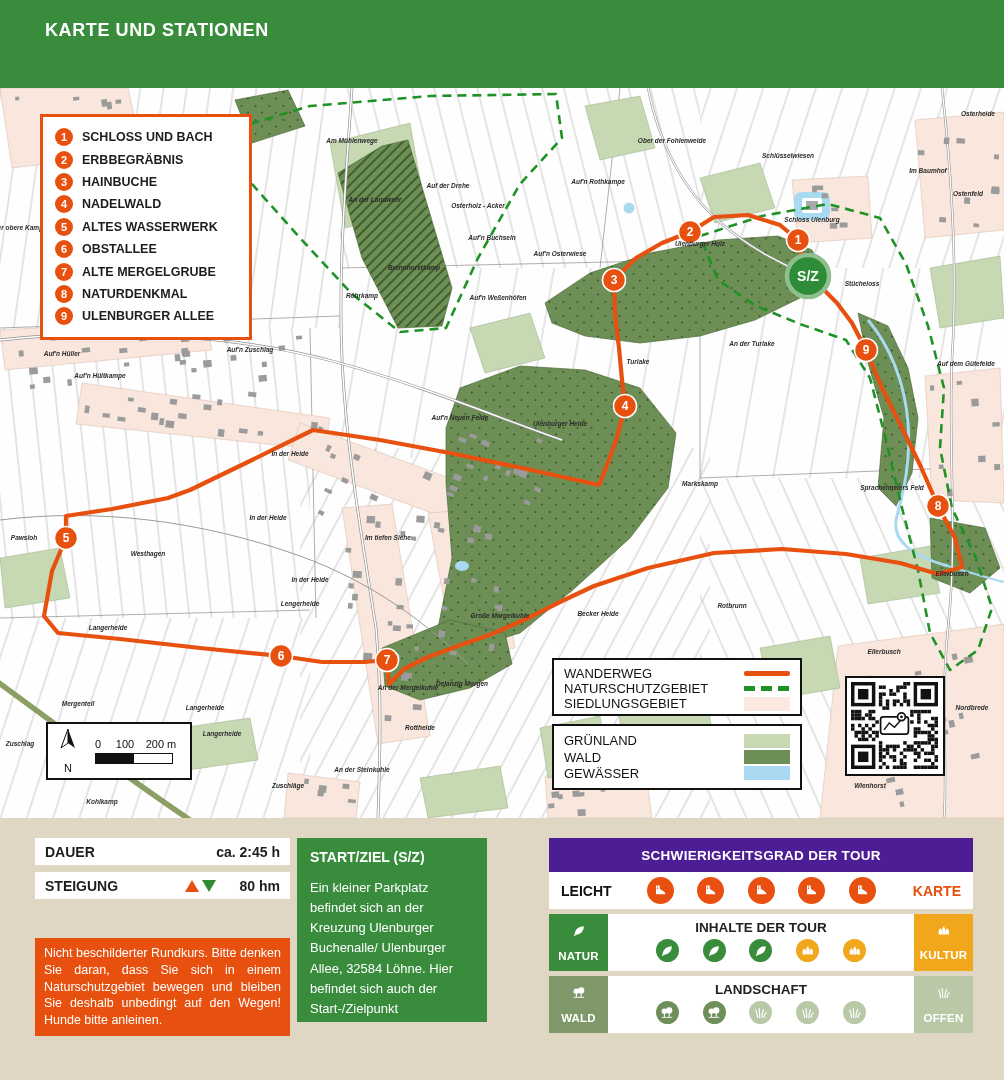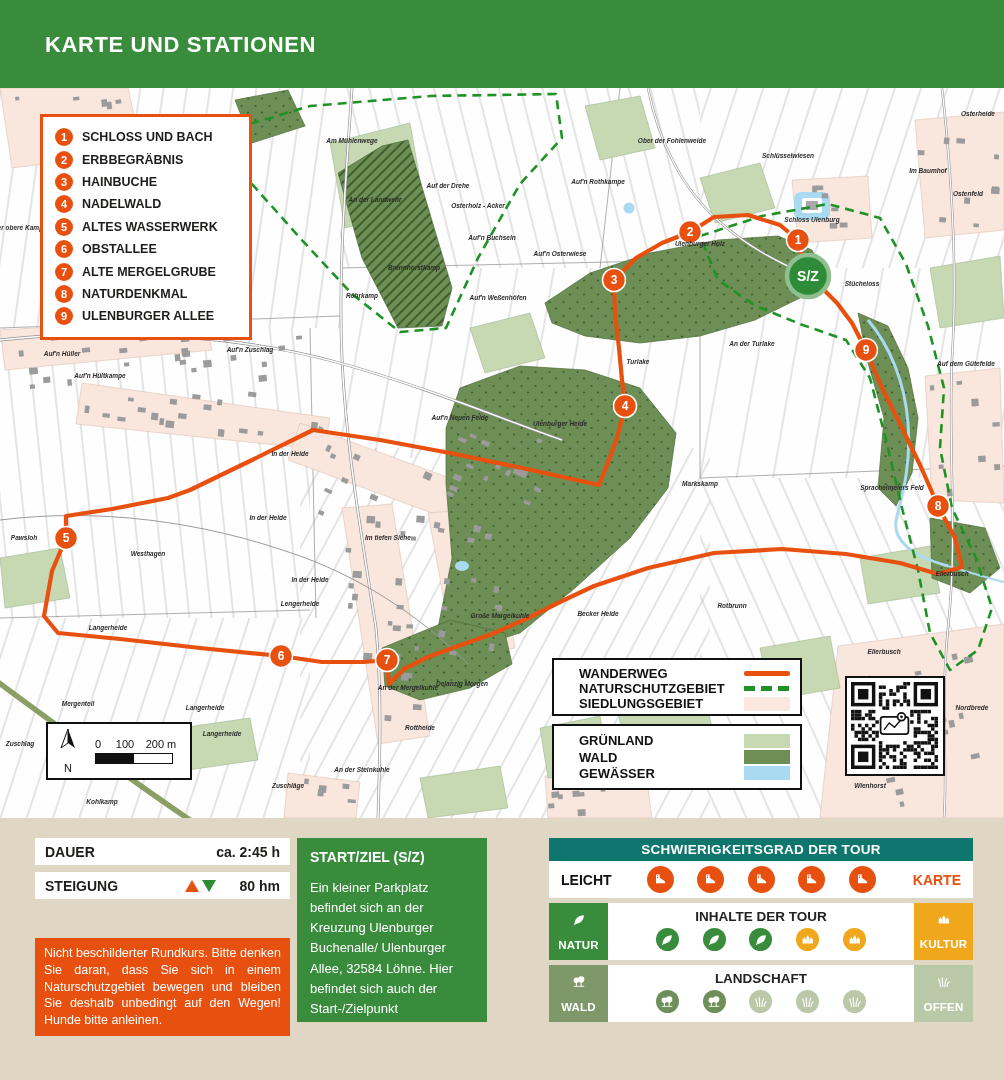--- a/index.html
+++ b/index.html
@@ -1,39 +1,39 @@
 <!DOCTYPE html>
 <html><head>
 <meta charset="utf-8">
 <style>
   html,body{margin:0;padding:0;}
   body{width:1004px;height:1080px;position:relative;font-family:"Liberation Sans",sans-serif;background:#fff;overflow:hidden;}
   #page{position:absolute;inset:0;width:1004px;height:1080px;}
 
   
   .header{position:absolute;left:0;top:0;width:1004px;height:88px;background:#388C3C;}
-  .header h1{margin:0;padding:32px 0 0 45px;color:#fff;font-size:22px;font-weight:bold;letter-spacing:.6px;}
+  .header h1{margin:0;padding:20px 0 0 45px;color:#fff;font-size:18px;font-weight:bold;letter-spacing:.6px;}
 
   
   .map{position:absolute;left:0;top:88px;width:1004px;height:730px;background:#fdfdfb;overflow:hidden;}
   .map svg.base{position:absolute;left:0;top:0;}
   .plabel{font-family:"Liberation Sans",sans-serif;font-size:6.5px;font-style:italic;font-weight:bold;fill:#2b2b2b;text-anchor:middle;}
   .stnum{font-family:"Liberation Sans",sans-serif;font-size:12px;font-weight:bold;fill:#fff;text-anchor:middle;}
   .sznum{font-family:"Liberation Sans",sans-serif;font-size:14px;font-weight:bold;fill:#fff;text-anchor:middle;}
 
   
   .station-box{position:absolute;left:40px;top:26px;width:212px;background:#fff;border:3.5px solid #E8500F;padding:9px 12px;box-sizing:border-box;}
   .station{display:flex;align-items:center;gap:9px;height:22.4px;font-size:12.5px;font-weight:bold;color:#1d1d1b;white-space:nowrap;}
   .badge{width:18px;height:18px;border-radius:50%;background:#E8500F;color:#fff;font-size:11px;font-weight:bold;display:flex;align-items:center;justify-content:center;flex:0 0 18px;}
 
   
   .lg{position:absolute;left:552px;width:250px;background:#fff;border:2.5px solid #111;padding:6px 10px;box-sizing:border-box;display:flex;flex-direction:column;justify-content:space-evenly;}
   #lg1{top:570px;height:58px;}
   #lg2{top:636px;height:66px;}
-  .lgrow{display:flex;align-items:center;justify-content:space-between;font-size:13px;font-weight:bold;color:#111;margin-left:15px;}
+  .lgrow{display:flex;align-items:center;justify-content:space-between;font-size:13px;font-weight:normal;color:#111;}
   .s-line{width:46px;height:5.5px;background:#E8500F;border-radius:2px;}
   .s-dash{width:46px;height:5.5px;background:repeating-linear-gradient(90deg,#1F9226 0 11px,transparent 11px 17px);}
   .s-swatch{width:46px;height:14px;}
   .sw-pink{background:#FBE9E0;}
   .sw-lgreen{background:#C7D9B3;}
   .sw-dgreen{background:#6D8F55;}
   .sw-blue{background:#A9DAF2;}
 
   
   .scalebox{position:absolute;left:46px;top:634px;width:146px;height:58px;background:#fff;border:2px solid #111;box-sizing:border-box;display:flex;align-items:center;gap:10px;padding:4px 9px;}
@@ -57,21 +57,21 @@
   .srow .val{min-width:64px;text-align:right;}
   .tri-up{width:0;height:0;border-left:7px solid transparent;border-right:7px solid transparent;border-bottom:12px solid #E8500F;margin-right:3px;}
   .tri-down{width:0;height:0;border-left:7px solid transparent;border-right:7px solid transparent;border-top:12px solid #2F8A33;}
   .notice{position:absolute;left:35px;top:120px;width:255px;box-sizing:border-box;background:#E8500F;color:#fff;font-size:12.5px;line-height:1.34;padding:7px 9px;text-align:justify;}
 
   .startziel{position:absolute;left:297px;top:20px;width:190px;height:184px;box-sizing:border-box;background:#388C3C;color:#fff;padding:11px 13px;}
   .startziel .t{font-size:14px;font-weight:bold;margin-bottom:13px;}
   .startziel .b{font-size:13px;line-height:1.55;}
 
   .rightcol{position:absolute;left:549px;top:20px;width:424px;}
-  .diff-header{height:23px;background:#0f766e;color:#fff;font-weight:bold;font-size:13.5px;display:flex;align-items:center;justify-content:center;letter-spacing:.3px;}
+  .diff-header{height:34px;background:#4c1d95;color:#fff;font-weight:bold;font-size:13.5px;display:flex;align-items:center;justify-content:center;letter-spacing:.3px;}
   .diff-row{height:37px;background:#fff;display:flex;align-items:center;padding:0 12px;}
   .diff-row .left{font-weight:bold;font-size:14px;color:#111;width:62px;}
   .diff-row .right{font-weight:bold;font-size:14px;color:#E8500F;width:62px;text-align:right;}
   .crow{flex:1;display:flex;justify-content:space-evenly;align-items:center;}
   .band{margin-top:5px;height:57px;display:flex;}
   .side-box{width:59px;display:flex;flex-direction:column;align-items:center;justify-content:center;gap:10px;color:#fff;font-weight:bold;font-size:11.5px;letter-spacing:.2px;}
   .bg-natur{background:#388C3C;}
   .bg-kultur{background:#F0A71B;}
   .bg-wald{background:#7E9869;}
   .bg-offen{background:#B9C9A8;}

